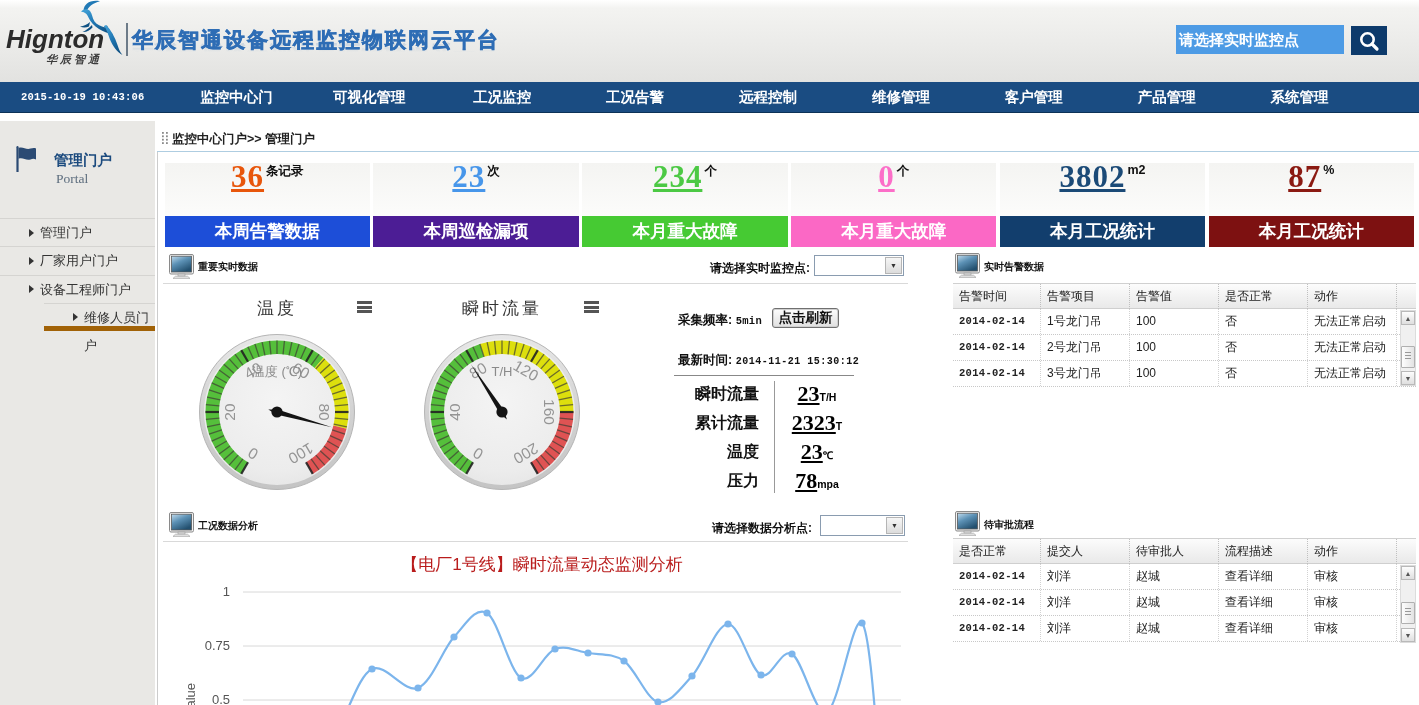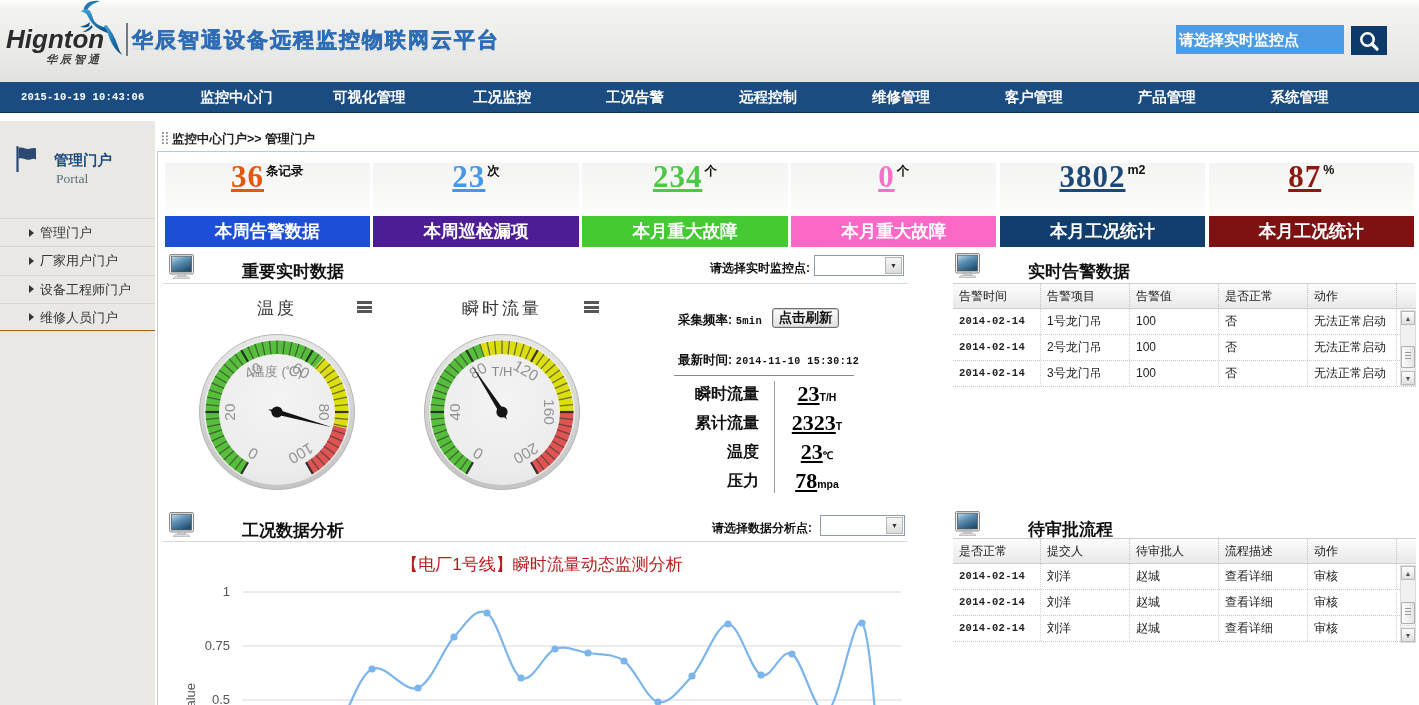--- a/index.html
+++ b/index.html
@@ -30,40 +30,40 @@
 .nav-it { flex:1; text-align:center; line-height:31px; color:#fff; font-size:14.5px; font-weight:bold; }
 
 
 .sidebar { left:0; top:121px; width:155px; height:584px; background:#e9e8e5; }
 .flag { left:14px; top:146px; }
 .side-title { left:54px; top:151px; font-size:14.5px; font-weight:bold; color:#1b4a7e; }
 .side-sub { left:56px; top:171px; font-size:13.5px; color:#5d6d7e;font-family:Liberation Serif, serif; }
 .side-menu { left:0; top:218px; width:155px; }
 .side-it { height:28.3px; line-height:28.3px; border-top:1px solid #d5d4d1;
   font-size:13px; color:#333; padding-left:40px; position:relative; }
-.side-it:last-child { border-bottom:1px solid #a16207; }
+.side-it:last-child { border-bottom:5px solid #a16207;margin-left:44px; }
 .tri { position:absolute; left:29px; top:9.5px; width:0; height:0;
   border-left:5px solid #333; border-top:4px solid transparent; border-bottom:4px solid transparent; }
 
 
 .content-l { left:157px; top:152px; width:1px; height:553px; background:#ccc; }
 .bc-line { left:157px; top:151px; width:1262px; height:1px; background:#aecde1; }
 .bc-icon { left:161px; top:131px; }
 .bc-text { left:172px; top:131px; font-size:12.5px; font-weight:bold; color:#222; }
 
 
 .card { position:absolute; top:163px; width:205.4px; }
 .card-top { height:53px; background:linear-gradient(180deg,#f4f4f2,#fcfcfb);
   display:flex; align-items:flex-start; justify-content:center; padding-bottom:13px; }
 .num { font-family:"Liberation Serif",serif; font-size:31px; font-weight:bold;
   line-height:27px; text-decoration:underline; letter-spacing:1px; }
 .unit { font-size:12.5px; font-weight:bold; color:#111; margin-left:2px; }
 .card-bn { height:31px; line-height:31px; text-align:center; color:#fff;
   font-size:17.5px; font-weight:bold; font-family:"Liberation Serif",serif; }
-.ptitle { font-size:17px; font-weight:bold; color:#111;margin-left:44px; }
+.ptitle { font-size:10px; font-weight:bold; color:#111; }
 .plabel { font-size:12px; font-weight:bold; color:#111; }
 .psel { width:90px; height:21px; background:#fff; border:1px solid #8a9cb0; position:absolute; }
 .psel .db { position:absolute; right:1px; top:1px; bottom:1px; width:17px;
   background:linear-gradient(180deg,#f6f6f6,#dcdcdc); border:1px solid #b5b5b5;
   font-size:7px; color:#333; display:flex; align-items:center; justify-content:center; }
 .sep { position:absolute; height:1px; background:#d9d9d9; }
 
 
 .gtitle { font-size:17px; color:#333; letter-spacing:3px; }
 .burger { width:15px; height:12px; border-top:3px solid #555;
@@ -404,21 +404,21 @@
       <text x="103.2" y="39.7" transform="rotate(30.0 103.2 39.7)" text-anchor="middle" dominant-baseline="middle" font-size="15.5" fill="#949494" font-family="Liberation Sans,sans-serif">120</text>
       <text x="126.5" y="80.0" transform="rotate(90.0 126.5 80.0)" text-anchor="middle" dominant-baseline="middle" font-size="15.5" fill="#949494" font-family="Liberation Sans,sans-serif">160</text>
       <text x="103.2" y="120.3" transform="rotate(150.0 103.2 120.3)" text-anchor="middle" dominant-baseline="middle" font-size="15.5" fill="#949494" font-family="Liberation Sans,sans-serif">200</text>
       <text x="80.0" y="44.0" text-anchor="middle" font-size="13" fill="#8a8a8a" font-family="Liberation Sans,sans-serif">T/H</text>
       <path d="M48.96,32.20 L77.82,81.42 L84.90,87.55 L82.18,78.58 Z" fill="#141414"></path>
       <circle cx="80.0" cy="80.0" r="5.6" fill="#141414"></circle>
     </svg></div>
 
 <div class="abs freq">采集频率: <span class="mono">5min</span></div>
 <div class="abs refresh">点击刷新</div>
-<div class="abs latest">最新时间: <span class="mono">2014-11-10 15:30:12</span></div>
+<div class="abs latest">最新时间: <span class="mono">2014-11-21 15:30:12</span></div>
 <div class="abs hline2"></div>
 <div class="abs vline"></div>
 <div class="vrow-l" style="left:659px;top:384px">瞬时流量</div>
 <div class="vrow-v" style="top:381px"><b>23</b><i>T/H</i></div>
 <div class="vrow-l" style="left:659px;top:413px">累计流量</div>
 <div class="vrow-v" style="top:410px"><b>2323</b><i>T</i></div>
 <div class="vrow-l" style="left:659px;top:442px">温度</div>
 <div class="vrow-v" style="top:439px"><b>23</b><i>℃</i></div>
 <div class="vrow-l" style="left:659px;top:471px">压力</div>
 <div class="vrow-v" style="top:468px"><b>78</b><i>mpa</i></div>

